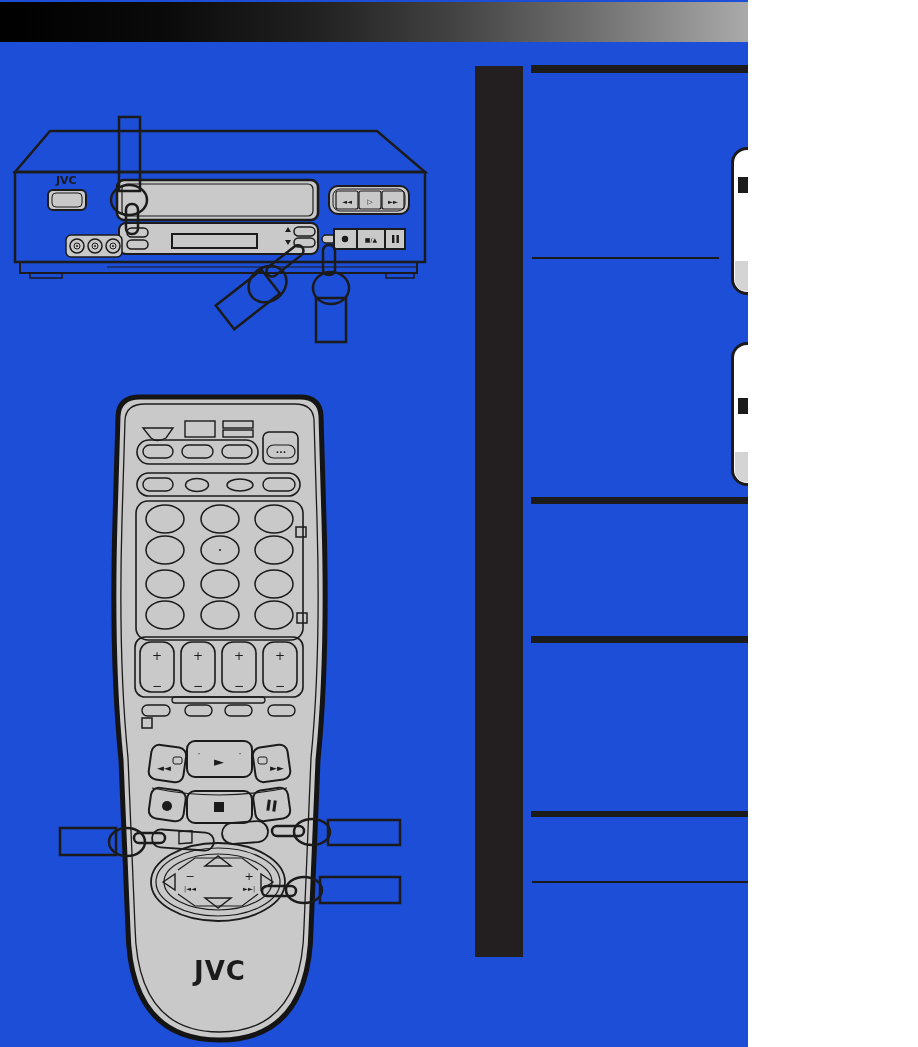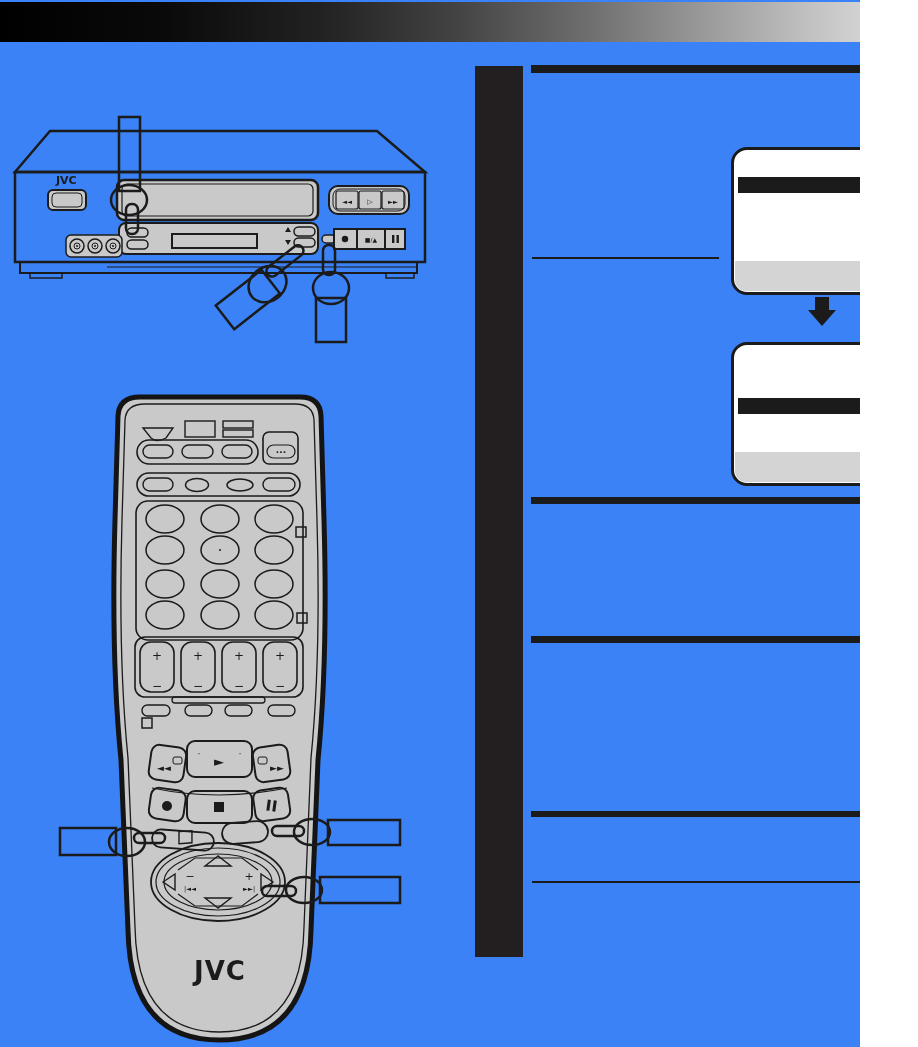--- a/index.html
+++ b/index.html
@@ -2,22 +2,22 @@
 <html style="--ink: #1b1b1b; --bodyGray: #c9c9c9; --topGray: #d6d6d6; --screenGray: #d4d4d4;"><head>
 <meta charset="utf-8">
 <style>
   :root{
     --ink:#1b1b1b;
     --bodyGray:#c9c9c9;
     --topGray:#d6d6d6;
     --screenGray:#d4d4d4;
   }
   html,body{margin:0;padding:0;background:#fff;}
-  .page{position:relative;width:848px;height:1047px;background:#3b82f6;overflow:hidden;
-        font-family:"DejaVu Sans","Liberation Sans",sans-serif;padding-left:12px;}
+  .page{position:relative;width:748px;height:1047px;background:#1d4ed8;overflow:hidden;
+        font-family:"DejaVu Sans","Liberation Sans",sans-serif;}
   .topbar{position:absolute;left:0;top:2px;width:918px;height:40px;
           background:linear-gradient(to right,#000 0%,#0a0a0a 18%,#222 35%,#444 50%,#6e6e6e 64%,#979797 76%,#bdbdbd 87%,#e6e6e6 100%);}
   .sidebar{position:absolute;left:475px;top:66px;width:48px;height:891px;background:#231f20;}
   .rule{position:absolute;background:var(--ink);}
   .r1{left:531px;top:65px;width:387px;height:8px;}
   .r2{left:532px;top:257px;width:187px;height:2px;}
   .r3{left:531px;top:497px;width:387px;height:7px;}
   .r4{left:531px;top:636px;width:387px;height:7px;}
   .r5{left:531px;top:811px;width:387px;height:6px;}
   .r6{left:532px;top:881px;width:386px;height:2px;}

